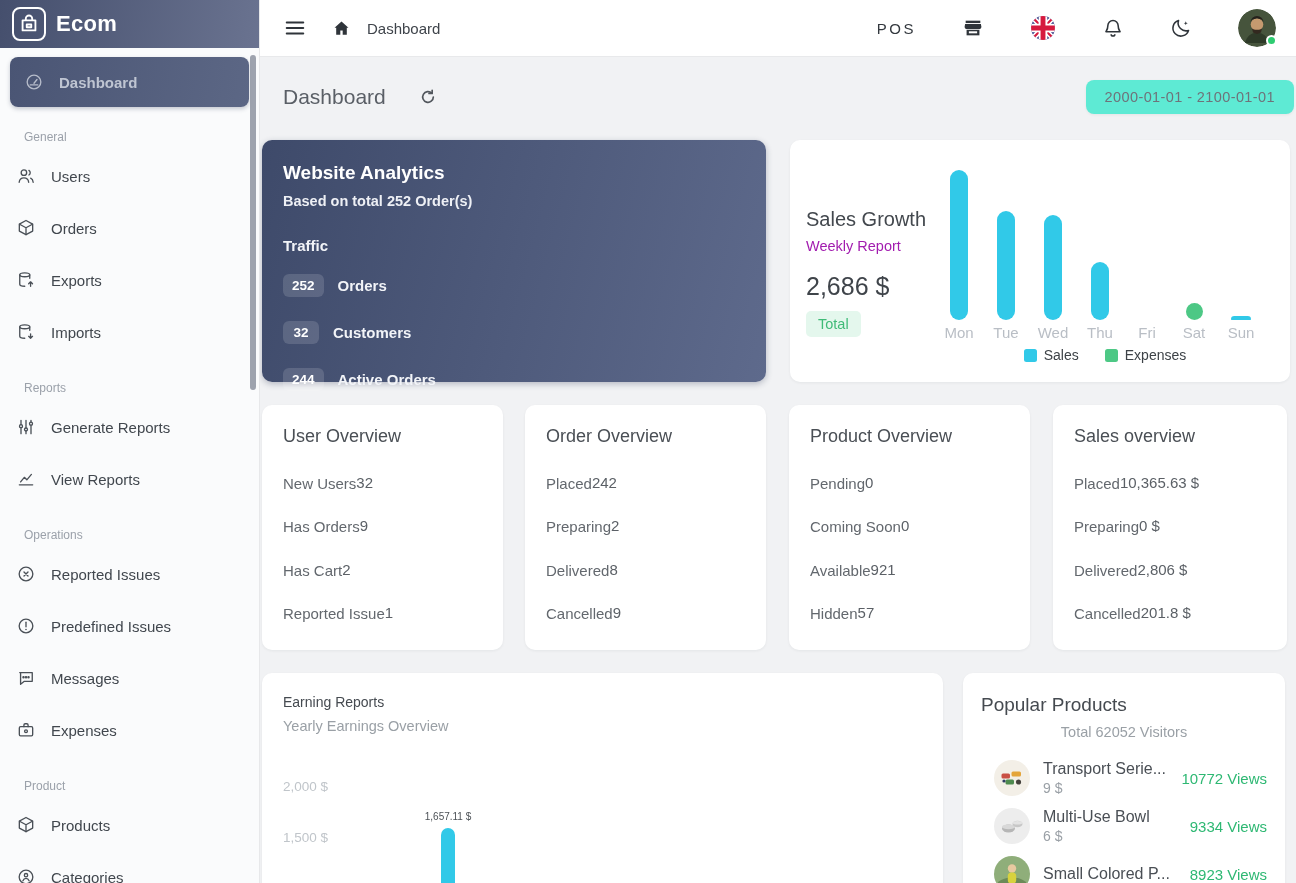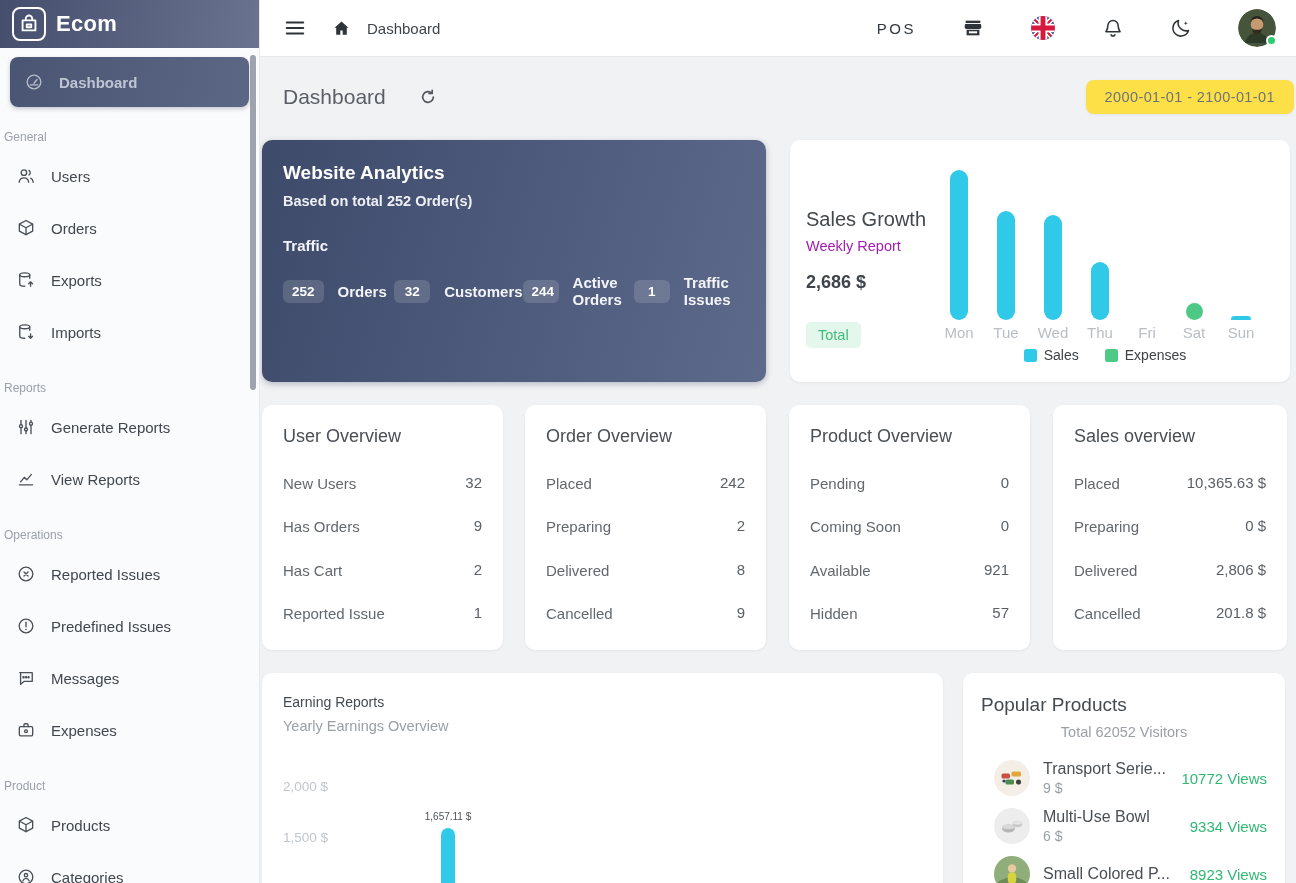--- a/index.html
+++ b/index.html
@@ -13,21 +13,21 @@
   .brand-logo { width:34px; height:34px; border:2.5px solid #fff; border-radius:8px;
                 display:flex; align-items:center; justify-content:center; }
   .brand-name { color:#fff; font-size:22px; font-weight:bold; letter-spacing:.3px; }
   .nav-item { height:52px; display:flex; align-items:center; gap:15px; padding:0 16px;
               font-size:15px; color:#41474e; cursor:pointer; }
   .nav-item .icn { width:20px; height:20px; color:#4a5057; flex:0 0 20px; }
   .nav-item.active { height:50px; margin:9px 10px 0 10px; padding:0 14px; border-radius:8px;
               background:linear-gradient(100deg,#4a5574 0%,#5c6785 100%);
               color:#bfc5d2; font-weight:bold; box-shadow:0 2px 4px rgba(40,50,80,.25); }
   .nav-item.active .icn { color:#b6bcca; }
-  .section-label { padding:23px 4px 6px; font-size:12px; color:#9ba1aa; }
+  .section-label { padding:23px 24px 6px; font-size:12px; color:#9ba1aa; }
   .side-scrollbar { position:absolute; right:3px; top:55px; width:6px; height:335px;
               background:#8d93a0; border-radius:3px; opacity:.85; }
   .icn svg { width:100%; height:100%; display:block; }
   
   .main { position:absolute; left:260px; top:0; width:1036px; height:883px; }
   .topbar { position:absolute; left:0; top:0; right:0; height:57px; background:#fff;
             border-bottom:1px solid #e8e9eb; display:flex; align-items:center; }
   .tb-left { display:flex; align-items:center; gap:26px; padding-left:24px; }
   .tb-icon { width:22px; height:22px; cursor:pointer; }
   .tb-icon svg { width:100%; height:100%; }
@@ -38,57 +38,57 @@
   .avatar-wrap { position:relative; width:38px; height:38px; cursor:pointer; }
   .avatar-wrap svg { width:38px; height:38px; border-radius:50%; display:block; }
   .status-dot { position:absolute; right:-1px; bottom:1px; width:11px; height:11px;
                 border-radius:50%; background:#2ecc71; border:2px solid #fff; }
   
   .page-head { position:absolute; top:78px; left:23px; right:2px; height:38px;
                display:flex; align-items:center; }
   .page-title { font-size:21px; color:#5a5f66; }
   .refresh-btn { margin-left:32px; width:20px; height:20px; cursor:pointer; }
   .refresh-btn svg { width:100%; height:100%; }
-  .date-range { margin-left:auto; background:#fde047; border-radius:8px; padding:9px 19px;
+  .date-range { margin-left:auto; background:#5eead4; border-radius:8px; padding:9px 19px;
                 font-size:14.5px; color:#6e737a; box-shadow:0 1px 3px rgba(0,0,0,.06);
                 cursor:pointer; letter-spacing:.4px; }
   
   .card { position:absolute; background:#fff; border-radius:10px;
           box-shadow:0 1px 3px rgba(25,30,40,.06); }
   
   .analytics-card { left:2px; top:140px; width:504px; height:242px; border-radius:10px;
         background:linear-gradient(105deg,#3e4a6a 0%,#5e6a8c 100%); color:#fff; padding:22px 21px;
         box-shadow:0 2px 6px rgba(40,50,80,.3); }
   .analytics-title { font-size:19px; font-weight:bold; margin-bottom:9px; }
   .analytics-sub { font-size:14.5px; font-weight:bold; color:#eef0f5; margin-bottom:28px; }
   .analytics-traffic { font-size:15px; font-weight:bold; color:#f2f4f8; margin-bottom:20px; }
-  .stats-grid { display:grid; grid-template-columns:1fr 1fr 1fr 1fr; row-gap:24px; }
+  .stats-grid { display:grid; grid-template-columns:1fr; row-gap:24px; }
   .stat { display:flex; align-items:center; gap:14px; }
   .stat-chip { min-width:36px; text-align:center; padding:4px 9px; border-radius:6px;
                background:rgba(255,255,255,.14); font-size:13.5px; font-weight:bold; }
   .stat-label { font-size:15px; font-weight:bold; color:#f2f4f8; }
   .sales-card { left:530px; top:140px; width:500px; height:242px; }
   .sg-info { position:absolute; left:16px; top:68px; }
   .sg-title { font-size:20px; color:#43484e; font-weight:500; margin-bottom:7px; }
   .sg-sub { font-size:14.5px; color:#a21caf; margin-bottom:18px; }
-  .sg-amount { font-size:18px; color:#3f444a; font-weight:700; margin-bottom:29px; }
+  .sg-amount { font-size:25px; color:#3f444a; font-weight:400; margin-bottom:10px; }
   .sg-badge { display:inline-block; background:#e4f7ed; color:#3fbb77; font-size:14.5px;
               padding:5px 12px; border-radius:5px; }
   .sg-chart { position:absolute; left:0; top:0; right:0; bottom:0;border-radius:15px; }
   .sg-bar { position:absolute; }
   .sg-day { position:absolute; width:46px; text-align:center; font-size:15px; color:#b9bec5; top:184px; }
   .sg-legend { position:absolute; left:150px; width:330px; top:207px; display:flex;
                justify-content:center; gap:26px; align-items:center; }
   .legend-item { display:flex; align-items:center; gap:7px; font-size:14px; color:#3d4247; }
   .legend-swatch { width:13px; height:13px; border-radius:2.5px; }
   
   .overview-card { top:405px; width:241px; height:245px; padding:21px; }
   .ov-title { font-size:18px; color:#4a4f55; font-weight:500; margin-bottom:16px; }
-  .ov-row { display:flex; justify-content:space-between; padding:11px 0 12px;
-            font-size:15px; color:#63686e;gap:44px; }
+  .ov-row { display:flex; justify-content:flex-start; padding:11px 0 12px;
+            font-size:15px; color:#63686e; }
   .ov-row .ov-label { max-width:62%; line-height:1.35; }
   .ov-row .ov-value { color:#5b6066; text-align:right; }
   
   .earning-card { left:2px; top:673px; width:681px; height:240px; padding:21px; }
   .er-title { font-size:14px; color:#454a50; font-weight:500; margin-bottom:8px; }
   .er-sub { font-size:14.5px; color:#9aa0a6; }
   .er-ytick { position:absolute; left:21px; font-size:13.5px; color:#c0c5ca; }
   .er-bar { position:absolute; width:14px; background:#31c9e8; border-radius:7px 7px 0 0; }
   .er-bar-label { position:absolute; width:90px; text-align:center; font-size:10px; color:#4c5156; }
   .popular-card { left:703px; top:673px; width:322px; height:240px; padding:21px 18px; }

